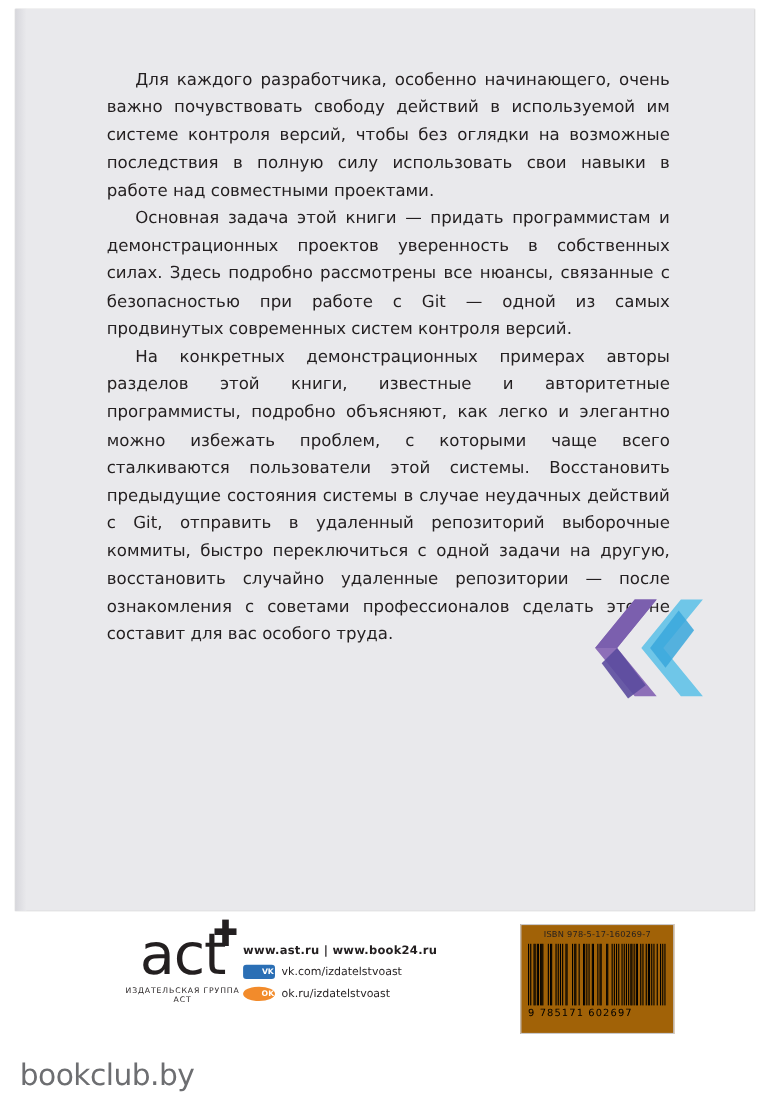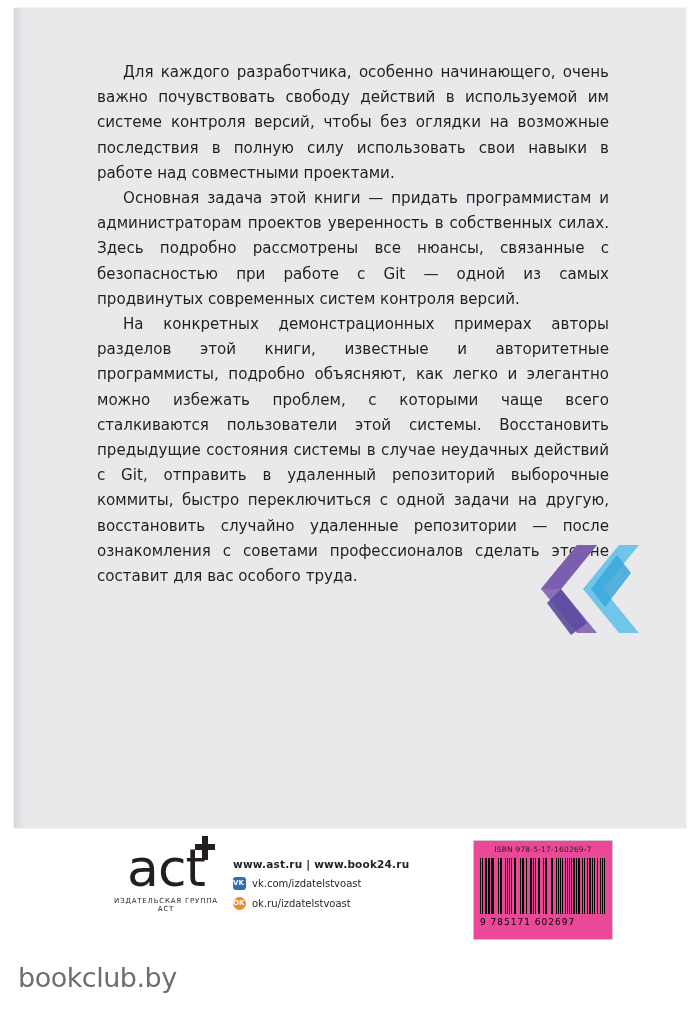--- a/index.html
+++ b/index.html
@@ -122,21 +122,21 @@
   }
   #ast-caption {
     font-family: "DejaVu Sans", sans-serif;
     font-size: 7px;
     letter-spacing: 0.8px;
     color: #231f20;
     margin-top: 4px;
     text-transform: uppercase;
   }
   #contact-lines {
-    margin-left: 12px;
+    margin-left: 0;
     padding-top: 14px;
   }
   #sites-line {
     font-family: "DejaVu Sans", sans-serif;
     font-size: 10.5px;
     font-weight: bold;
     color: #231f20;
     letter-spacing: 0.2px;
   }
   .social-line {
@@ -147,42 +147,43 @@
   .social-badge {
     width: 13px;
     height: 13px;
     border-radius: 3px;
     background: #2b6fb5;
     color: #ffffff;
     font-family: "DejaVu Sans", sans-serif;
     font-size: 7px;
     font-weight: bold;
     line-height: 13px;
-    text-align: left;
+    text-align: center;
     margin-right: 6px;
     flex: none;
+    padding-left: 16px;
   }
   .social-badge.ok {
     background: #f28b2b;
     border-radius: 50%;
   }
   .social-text {
     font-family: "DejaVu Sans", sans-serif;
     font-size: 10px;
     color: #231f20;
   }
 
   
   #barcode-box {
     position: absolute;
     left: 459px;
     top: 832px;
     width: 140px;
     height: 100px;
-    background: #ec4899;
+    background: #a16207;
     border: 1px solid #c9c9cd;
     box-sizing: border-box;
     padding: 4px 6px 3px 6px;
   }
   #isbn-top {
     font-family: "DejaVu Sans", sans-serif;
     font-size: 7.5px;
     color: #231f20;
     text-align: center;
     letter-spacing: 0.2px;
@@ -219,21 +220,21 @@
     letter-spacing: -0.5px;
   }
 </style>
 </head>
 <body>
 
 <div id="book-back-cover">
 
   <div id="blurb">
     <p>Для каждого разработчика, особенно начинающего, очень важно почувствовать свободу действий в используемой им системе контроля версий, чтобы без оглядки на возможные последствия в полную силу использовать свои навыки в работе над совместными проектами.</p>
-    <p>Основная задача этой книги — придать программистам и администраторам проектов уверенность в собственных силах. Здесь подробно рассмотрены все нюансы, связанные с безопасностью при работе с Git — одной из самых продвинутых современных систем контроля версий.</p>
+    <p>Основная задача этой книги — придать программистам и демонстрационных проектов уверенность в собственных силах. Здесь подробно рассмотрены все нюансы, связанные с безопасностью при работе с Git — одной из самых продвинутых современных систем контроля версий.</p>
     <p>На конкретных демонстрационных примерах авторы разделов этой книги, известные и авторитетные программисты, подробно объясняют, как легко и элегантно можно избежать проблем, с которыми чаще всего сталкиваются пользователи этой системы. Восстановить предыдущие состояния системы в случае неудачных действий с Git, отправить в удаленный репозиторий выборочные коммиты, быстро переключиться с одной задачи на другую, восстановить случайно удаленные репозитории — после ознакомления с советами профессионалов сделать это не составит для вас особого труда.</p>
   </div>
 
   <div id="chevron-logo">
     <svg width="112" height="95" viewBox="0 0 112 95" xmlns="http://www.w3.org/2000/svg">
       <g>
         <path d="M46 2 L66 2 L30 46 L66 90 L46 90 L10 46 Z" fill="#8d6fb8"></path>
         <path d="M46 2 L66 2 L30 46 L10 46 Z" fill="#7b5fae"></path>
       </g>
       <g>

